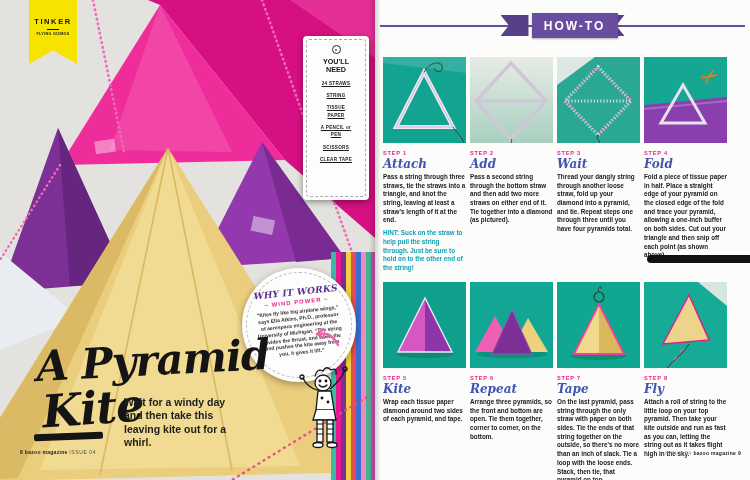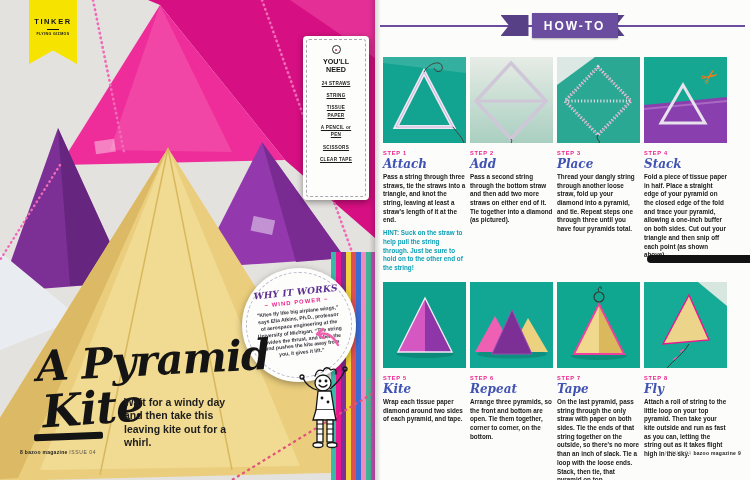--- a/index.html
+++ b/index.html
@@ -267,34 +267,34 @@
       <div class="step">
         <svg class="sphoto" viewBox="0 0 83 86">
           <rect width="83" height="86" fill="#2aa893"></rect>
           <polygon points="0,0 38,0 0,28" fill="#dce8e3"></polygon>
           <polygon points="41,10 74,44 41,78 8,44" fill="none" stroke="#d8dade" stroke-width="3.4" stroke-dasharray="1.2 2"></polygon>
           <line x1="8" y1="44" x2="74" y2="44" stroke="#d8dade" stroke-width="3" stroke-dasharray="1.2 2"></line>
           <polygon points="41,10 74,44 41,78 8,44" fill="none" stroke="#e889c0" stroke-width="0.8"></polygon>
           <path d="M41,78 C38,82 44,84 42,86" stroke="#3a3632" stroke-width="1" fill="none"></path>
         </svg>
         <div class="slabel">STEP 3</div>
-        <div class="sname">Place</div>
+        <div class="sname">Wait</div>
         <div class="sbody">Thread your dangly string through another loose straw, fold up your diamond into a pyramid, and tie. Repeat steps one through three until you have four pyramids total.</div>
       </div>
 
       <div class="step">
         <svg class="sphoto" viewBox="0 0 83 86">
           <rect width="83" height="86" fill="#16a793"></rect>
           <polygon points="0,48 83,40 83,86 0,86" fill="#8a3fae"></polygon>
           <line x1="0" y1="52" x2="83" y2="44" stroke="#a968c4" stroke-width="2"></line>
           <polygon points="17,66 39,28 61,66" fill="none" stroke="#e8e2ee" stroke-width="3"></polygon>
           <text x="63" y="30" font-size="20" fill="#f07d1a" transform="rotate(-35 63 30)">✂</text>
         </svg>
         <div class="slabel">STEP 4</div>
-        <div class="sname">Stack</div>
+        <div class="sname">Fold</div>
         <div class="sbody">Fold a piece of tissue paper in half. Place a straight edge of your pyramid on the closed edge of the fold and trace your pyramid, allowing a one-inch buffer on both sides. Cut out your triangle and then snip off each point (as shown above).</div>
       </div>
     </div>
 
     <div class="black-bar"></div>
 
     <div class="steps-row row2">
 
       <div class="step">
         <svg class="sphoto" viewBox="0 0 83 86">

